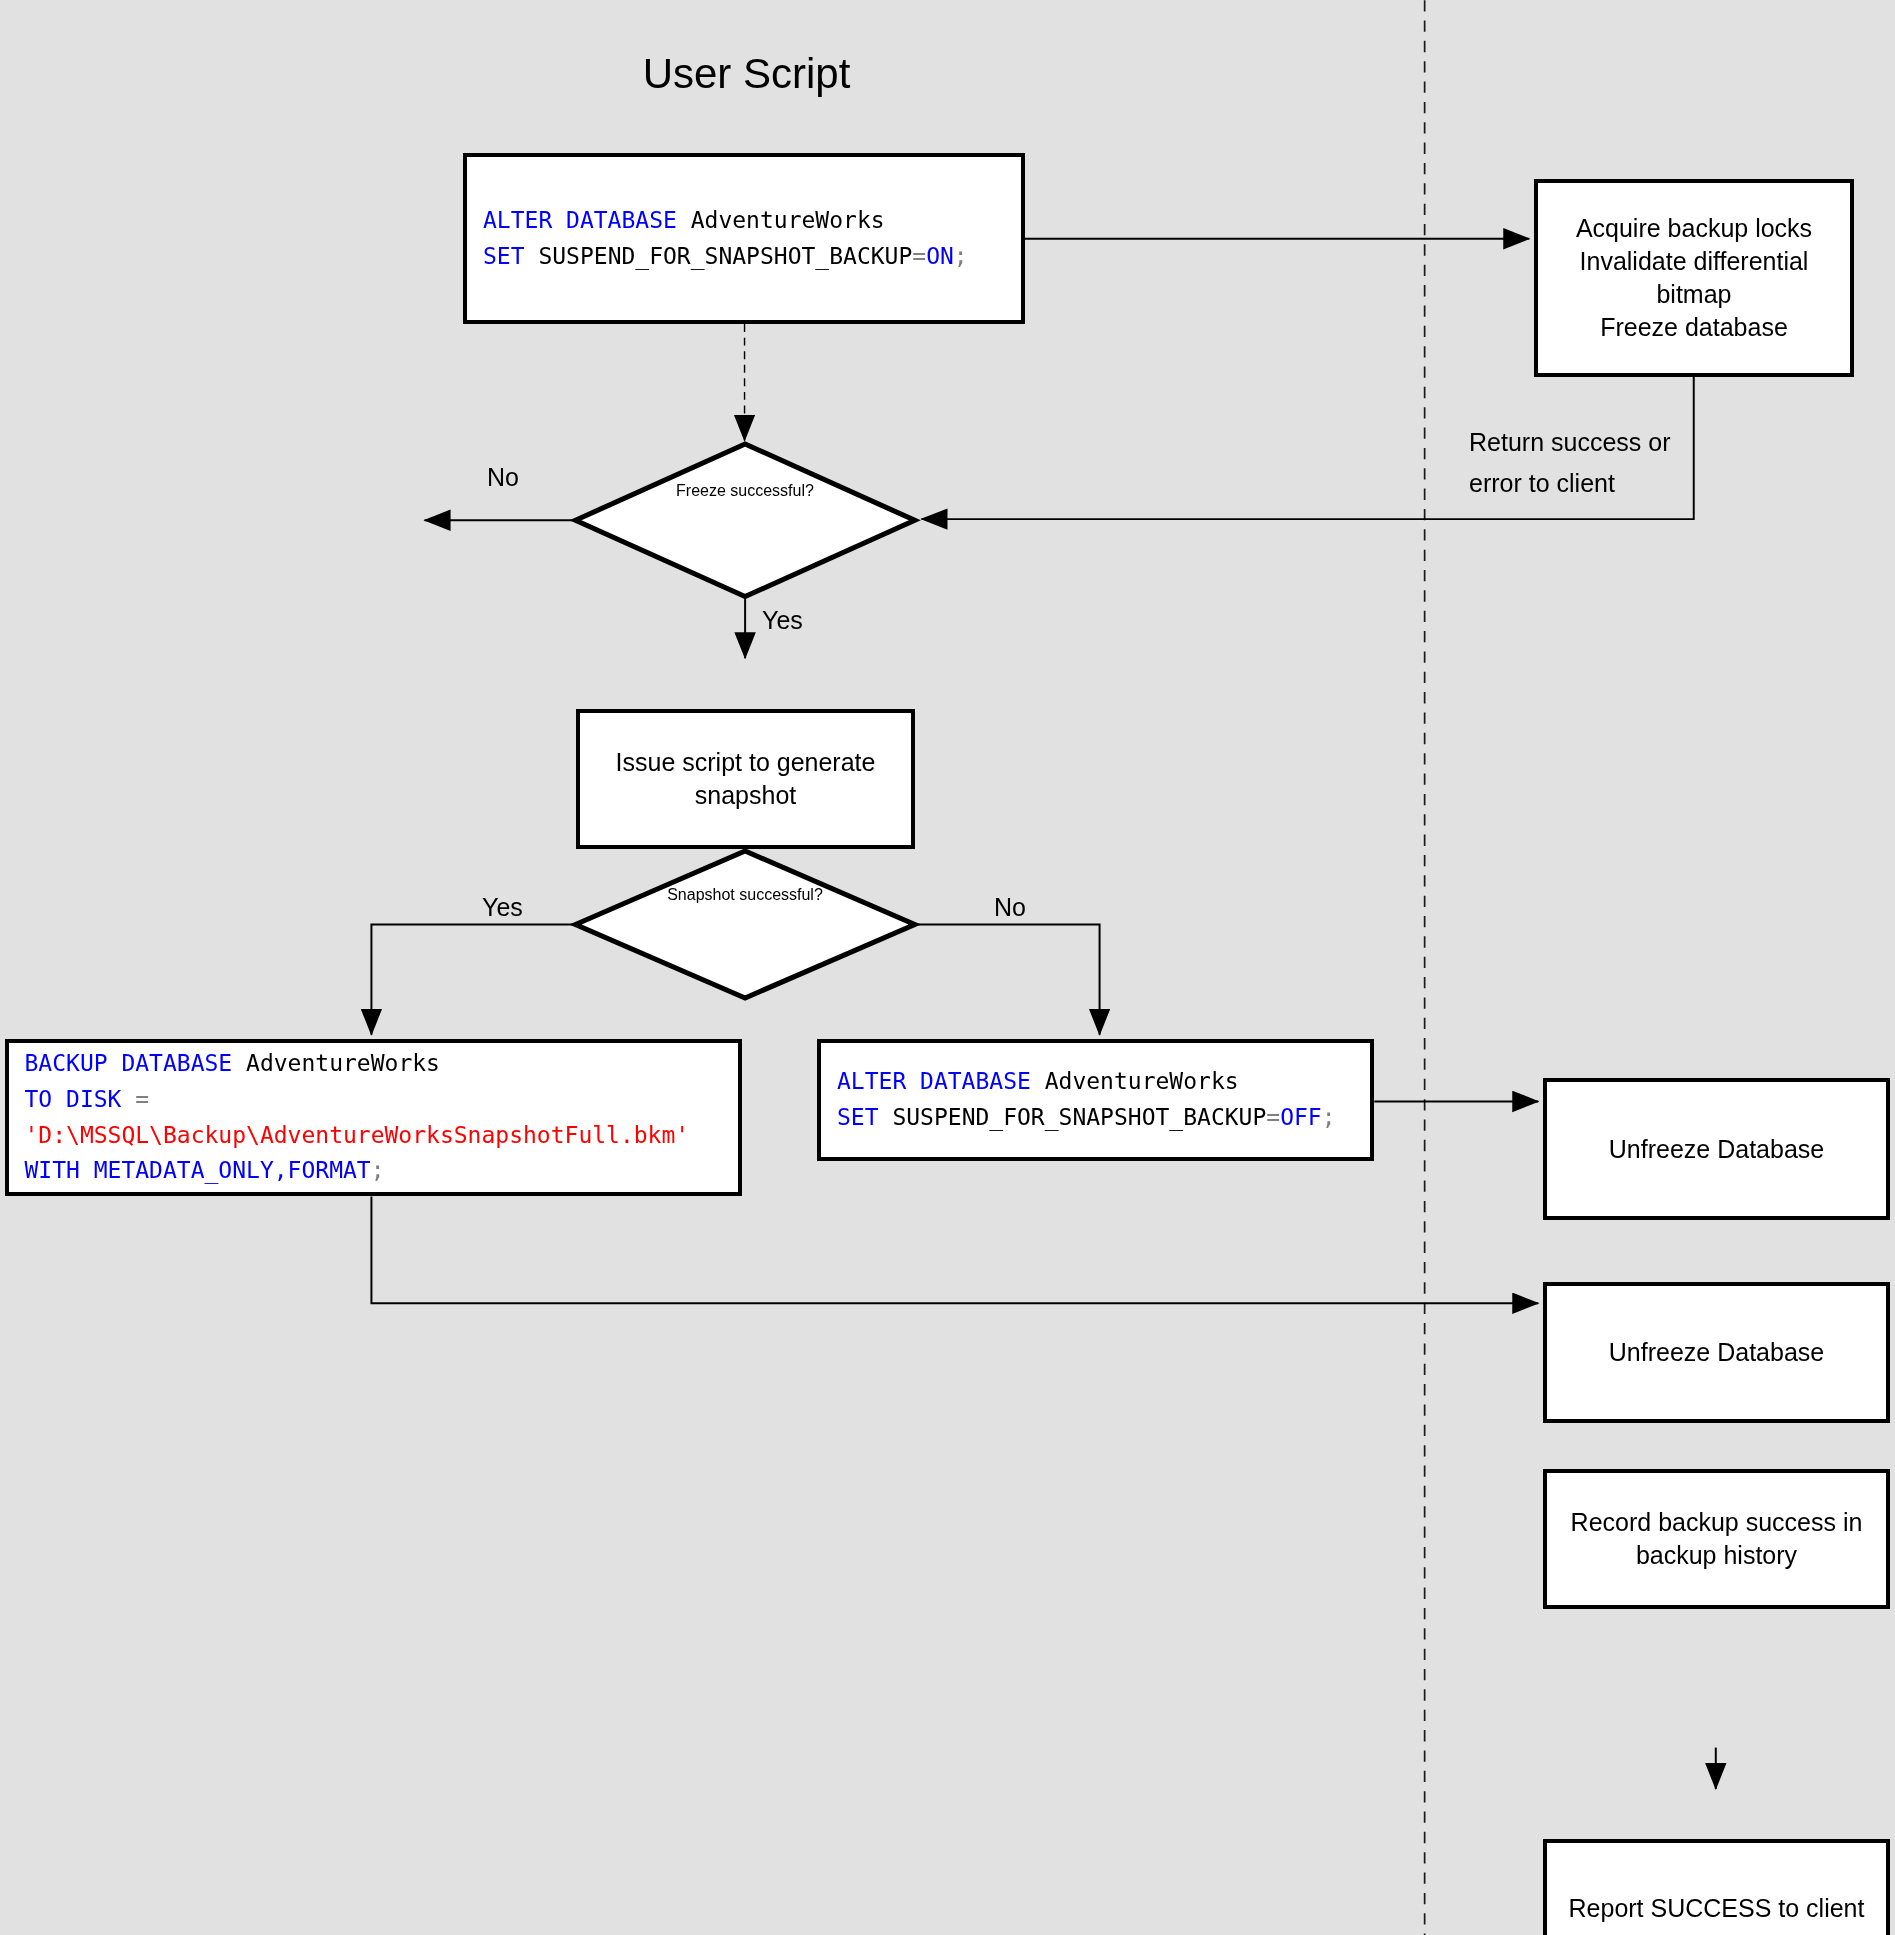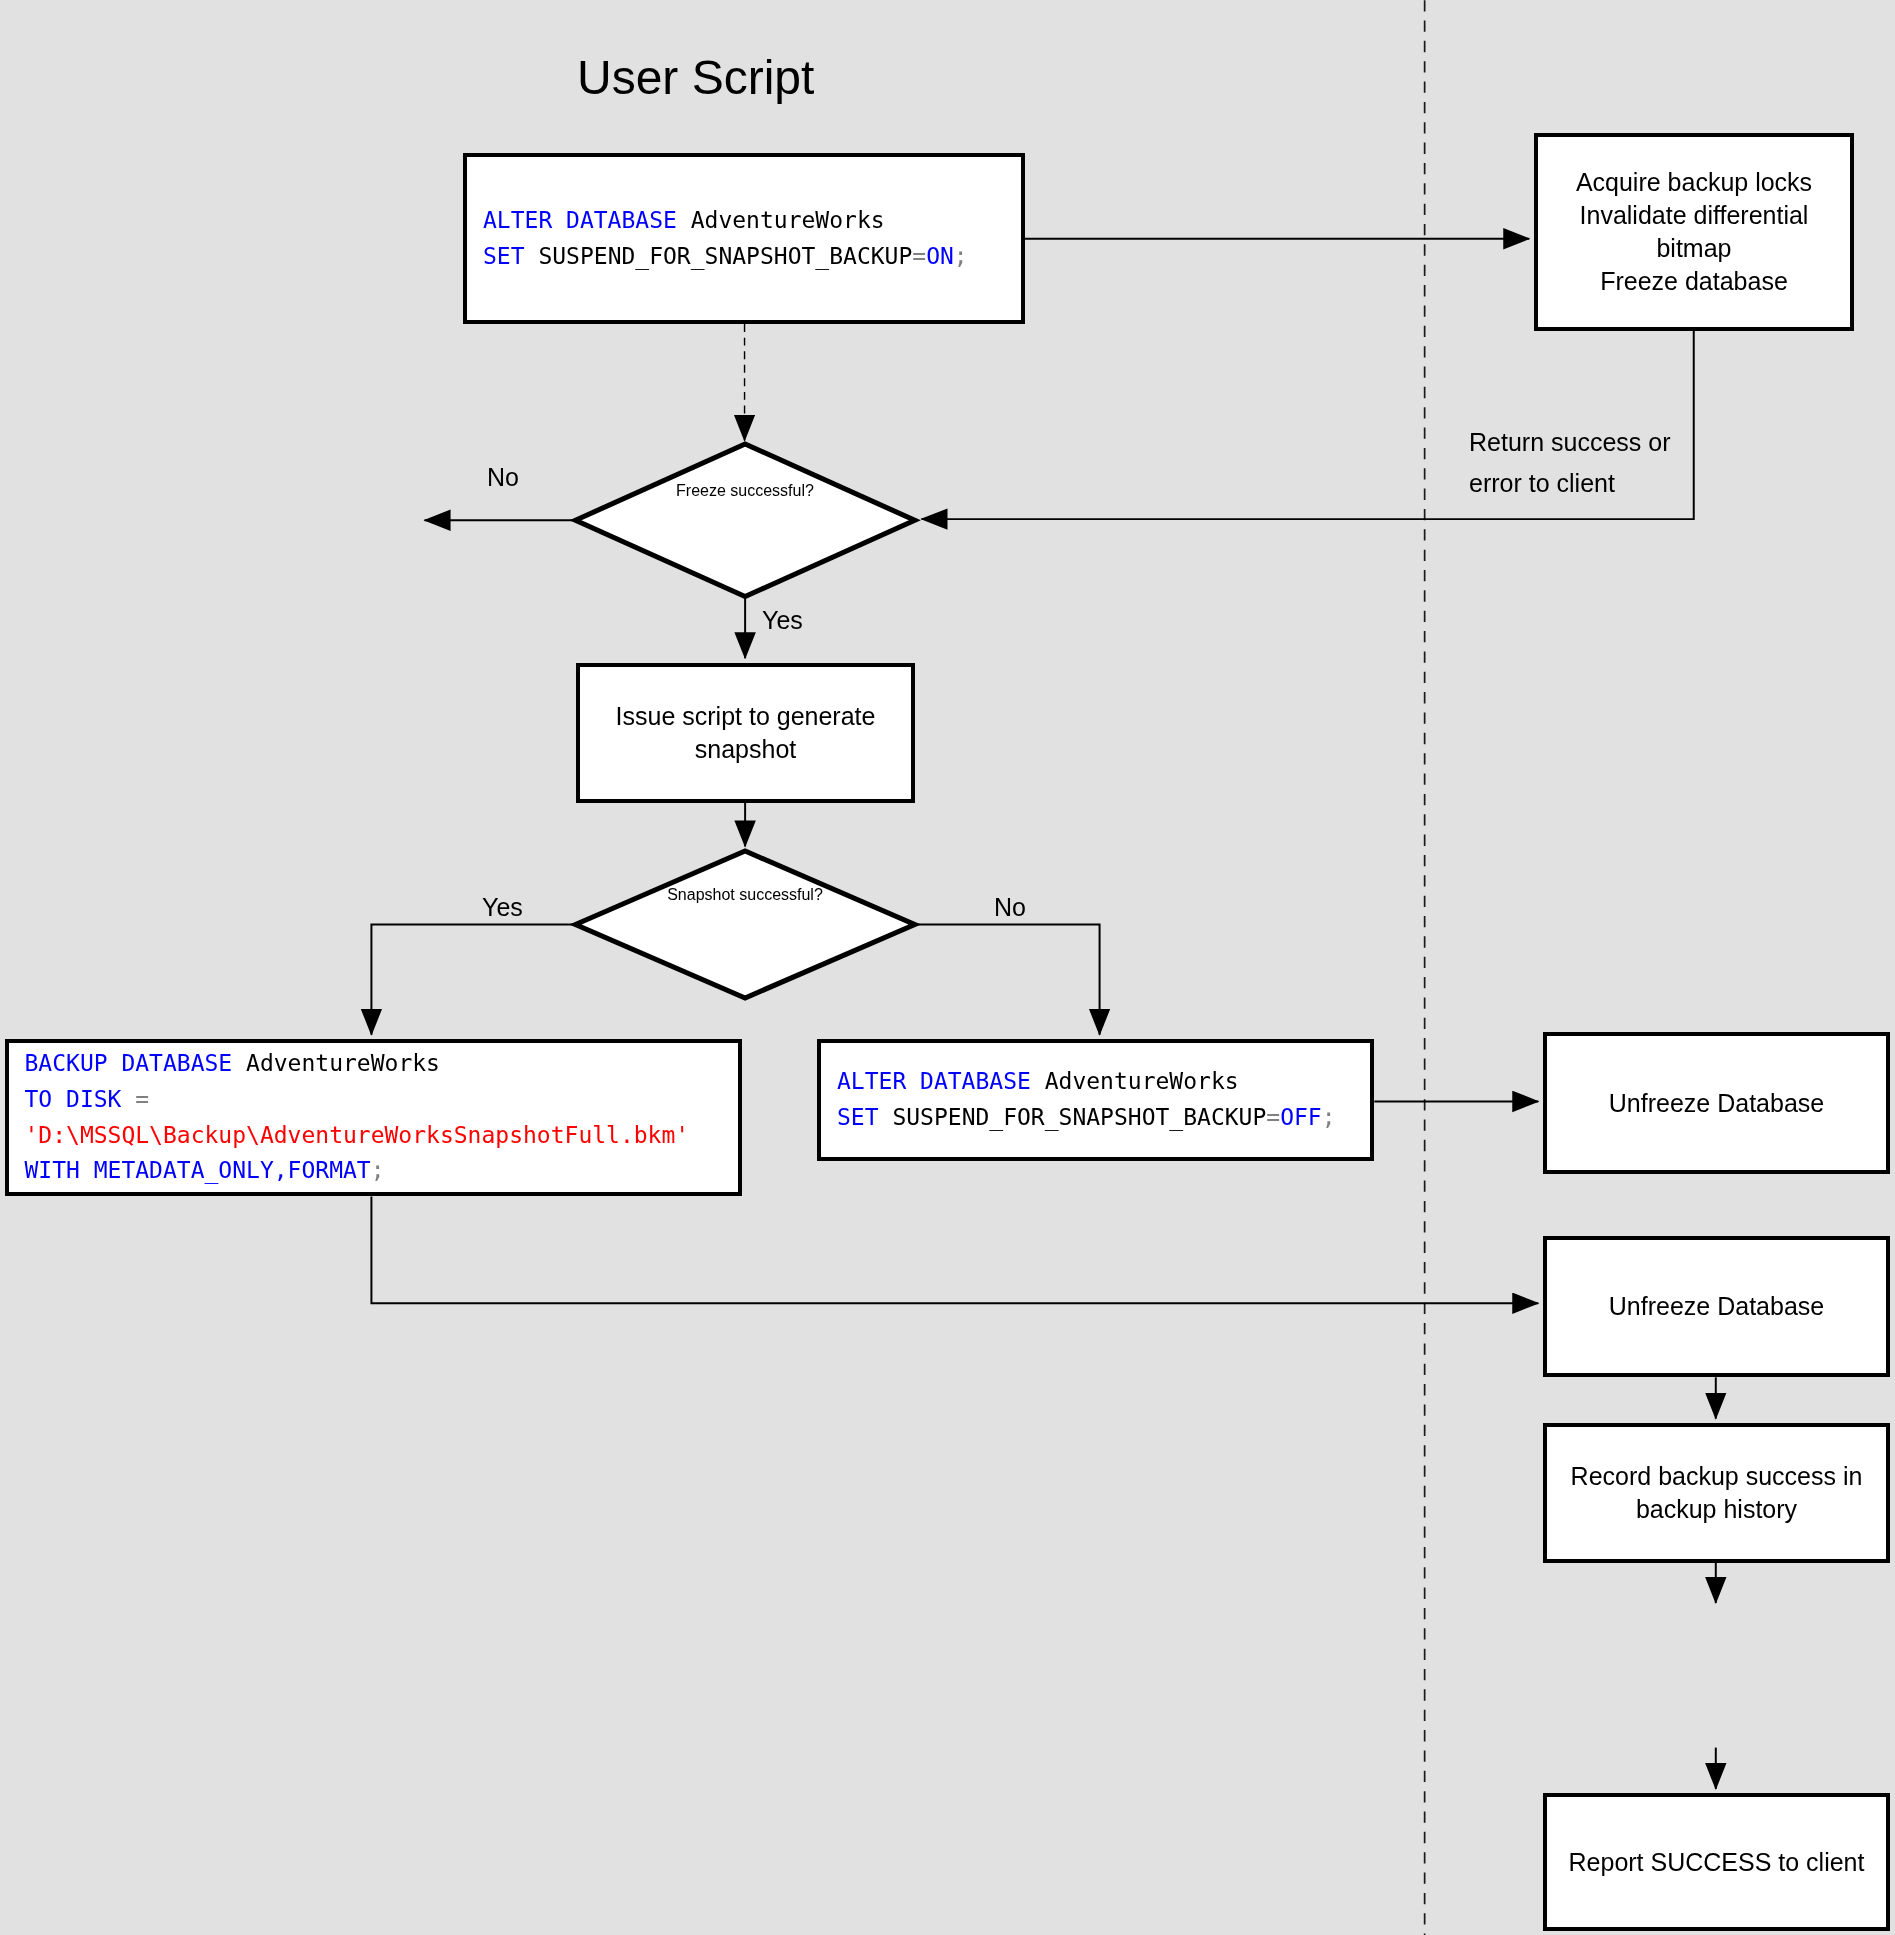--- a/index.html
+++ b/index.html
@@ -24,24 +24,24 @@
     text-align:center;
     font-size:25px;line-height:1.32;
   }
   .box.code{
     align-items:flex-start;text-align:left;
     font-family:"DejaVu Sans Mono", monospace;
     font-size:23px;line-height:1.55;
     padding-left:16px;
     white-space:pre;
   }
-  .flowtext{padding:0 6.8px;}
+  .flowtext{padding:0 6.8px;margin-top:46px;}
   .title{
     position:absolute;z-index:3;top:50px;height:57px;
-    font-size:48px;text-align:left;
+    font-size:42px;text-align:center;
   }
   .dtext{
     position:absolute;z-index:3;width:170px;
     text-align:center;font-size:16px;line-height:1.3;
   }
   .edge-label{
     position:absolute;z-index:3;
     font-size:25px;line-height:1.3;
   }
   .note{width:220px;line-height:1.62;text-align:left;}

